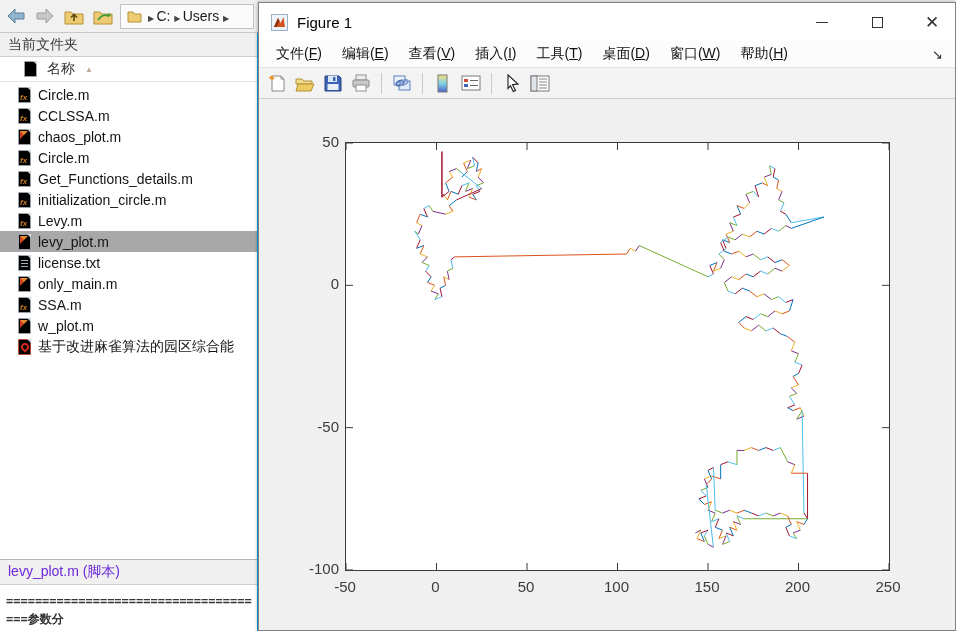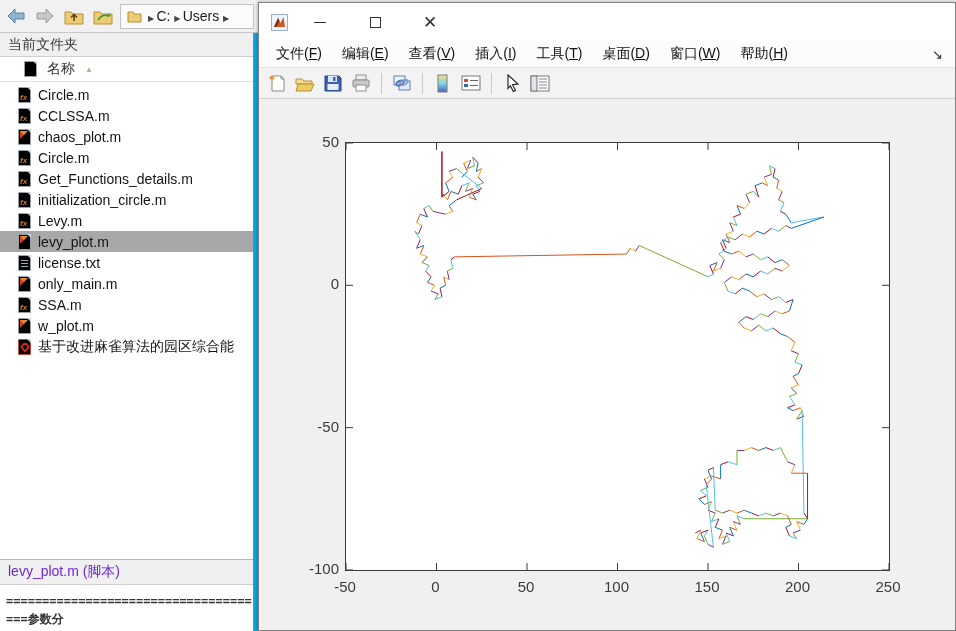--- a/index.html
+++ b/index.html
@@ -10,21 +10,21 @@
   .top-toolbar { position:absolute; left:0; top:0; width:258px; height:33px; background:#f1f1f1;
                  border-bottom:1px solid #c8c8c8; display:flex; align-items:center; padding:0 4px; gap:5px; }
   .tb-btn { width:24px; height:24px; display:flex; align-items:center; justify-content:center; }
   .crumb-box { height:25px; background:#fbfbfb; border:1px solid #c2c2c2; display:flex; align-items:center;
                gap:6px; padding:0 6px; flex:1; overflow:hidden; white-space:nowrap;text-align:center; }
   .crumb-sep { font-size:8px; color:#444; }
   .crumb-seg { font-size:14px; color:#1a1a1a; }
 
   
   .left-panel { position:absolute; left:0; top:33px; width:258px; height:598px; background:#fff;
-                border-right:5px solid #0ea5e9; display:flex; flex-direction:column; }
+                border-right:1px solid #0ea5e9; display:flex; flex-direction:column; }
   .panel-title { height:24px; background:#f0f0f0; border-bottom:1px solid #cfcfcf; font-size:14px;
                  color:#3c3c3c; display:flex; align-items:center; padding-left:8px; }
   .col-header { height:25px; background:#ffffff; border-bottom:1px solid #e2e2e2; display:flex;
                 align-items:center; gap:10px; padding-left:24px; font-size:14px; color:#333; }
   .sort-arrow { font-size:8px; color:#c0ac92; }
   .file-list { flex:1; overflow:hidden; padding-top:2px; }
   .file-row { height:21px; display:flex; align-items:center; gap:7px; padding-left:18px; font-size:14px; color:#141414; }
   .file-row.selected { background:#a8a8a8; }
   .details-bar { height:26px; background:#f0f0f0; border-top:1px solid #b5b5b5; border-bottom:1px solid #cfcfcf;
                  font-size:14px; color:#6d28d9; display:flex; align-items:center; padding-left:8px; }
@@ -203,20 +203,21 @@
     </div>
   </div>
 
   <div class="figure-window">
     <div class="fig-titlebar">
       <svg width="17" height="17" viewBox="0 0 17 17">
         <rect x="0.5" y="0.5" width="16" height="16" fill="#eef4fb" stroke="#9ab0c4"></rect>
         <path d="M3 13 L7 4 L9.5 9 L12.5 3 L14 13 Z" fill="#d2541e"></path>
         <path d="M3 13 L7 4 L8.5 7 L5.5 13 Z" fill="#8c2f0e"></path>
       </svg>
+      <span class="fig-title">Figure 1</span>
       <span class="win-btn">
           <span class="glyph-min"></span>
         </span>
       <span class="win-btn">
           <span class="glyph-max"></span>
         </span>
       <span class="win-btn">
           <span class="glyph-close">✕</span>
         </span>
     </div>

